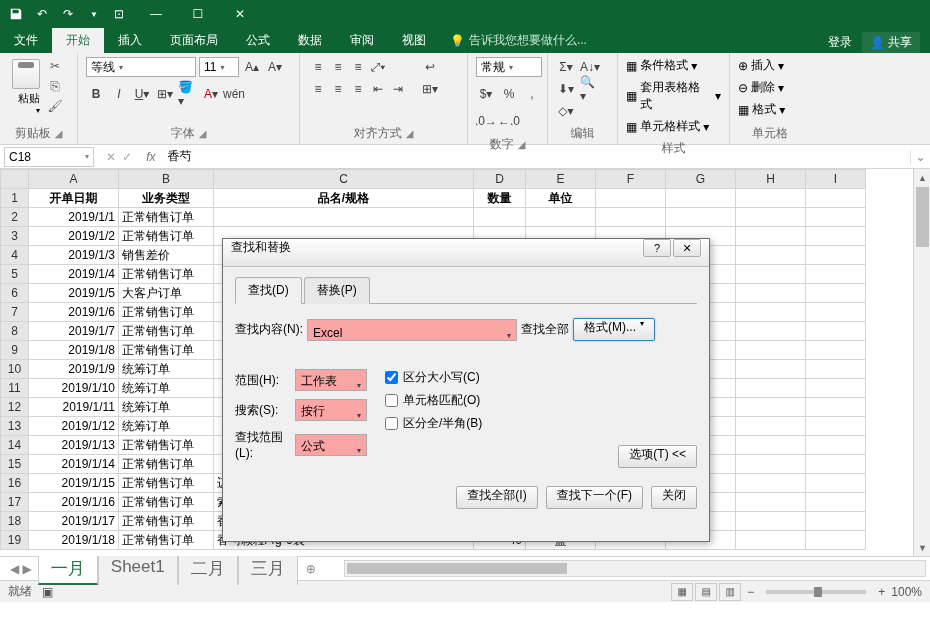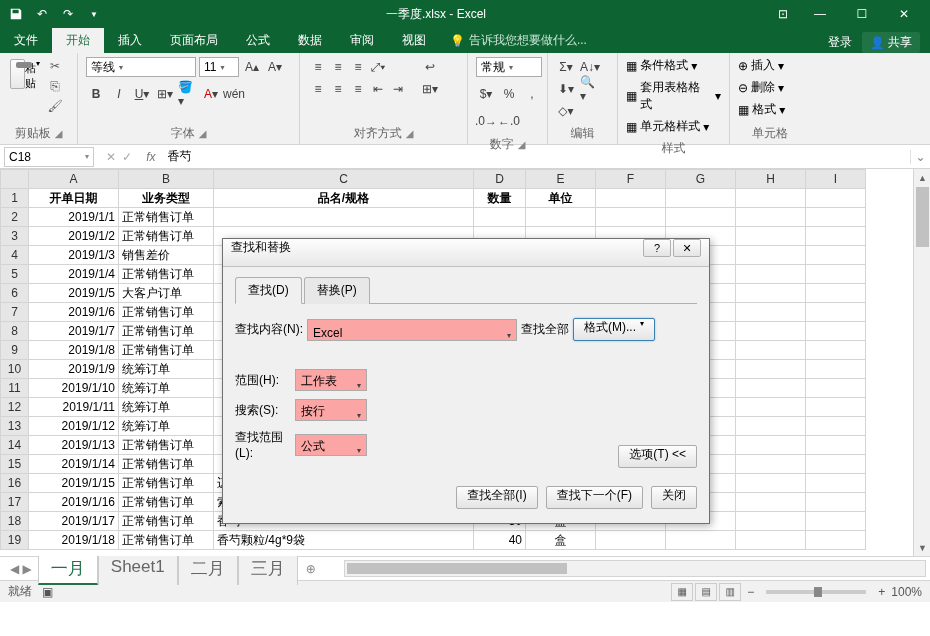--- a/index.html
+++ b/index.html
@@ -13,21 +13,21 @@
 .ribbon-tabs{height:25px;background:#0e6332;display:flex;align-items:flex-end;color:#fff}
 .ribbon-tab{padding:4px 14px;cursor:pointer;font-size:12px}
 .ribbon-tab.active{background:#f1f1f1;color:#217346}
 .ribbon-tabs .tellme{padding:4px 10px;display:flex;align-items:center;gap:4px;color:#c9e5d5}
 .ribbon-tabs .right{margin-left:auto;display:flex;align-items:center;gap:10px;padding-right:10px}
 .ribbon-tabs .share{background:#217346;padding:2px 8px;border-radius:2px;display:flex;align-items:center;gap:3px}
 .ribbon{height:92px;background:#f1f1f1;border-bottom:1px solid #d4d4d4;display:flex}
 .ribbon-group{border-right:1px solid #d4d4d4;padding:4px 8px 2px;display:flex;flex-direction:column;justify-content:space-between}
 .ribbon-group-label{text-align:center;font-size:11px;color:#666;padding-top:2px;display:flex;justify-content:center;align-items:center;gap:4px}
 .ribbon-group-body{flex:1;display:flex;align-items:flex-start;gap:4px}
-.paste-btn{display:flex;flex-direction:row;align-items:flex-start;width:34px;padding:2px}
+.paste-btn{display:flex;flex-direction:column;align-items:flex-end;width:34px;padding:2px}
 .paste-icon{width:28px;height:30px;background:linear-gradient(#fff,#e8e8e8);border:1px solid #b0b0b0;border-radius:2px;position:relative}
 .paste-icon::after{content:"";position:absolute;top:2px;left:5px;width:16px;height:6px;background:#888;border-radius:2px}
 .mini-col{display:flex;flex-direction:column;gap:2px;font-size:11px}
 .mini-btn{width:18px;height:18px;display:flex;align-items:center;justify-content:center;cursor:pointer;color:#555}
 .font-row{display:flex;gap:3px;align-items:center;margin-bottom:3px}
 .combo{border:1px solid #ababab;background:#fff;height:20px;display:flex;align-items:center;padding:0 4px;font-size:11px}
 .combo .dd{margin-left:4px;font-size:8px;color:#666}
 .icon-btn{width:20px;height:20px;display:flex;align-items:center;justify-content:center;cursor:pointer;color:#444}
 .align-grid{display:flex;flex-direction:column;gap:2px}
 .align-row{display:flex;gap:0}
@@ -58,21 +58,21 @@
 .hscroll .thumb{position:absolute;left:2px;top:2px;height:11px;width:220px;background:#c1c1c1}
 .statusbar{height:22px;background:#f1f1f1;border-top:1px solid #d4d4d4;display:flex;align-items:center;padding:0 8px;font-size:11px;color:#555;justify-content:space-between}
 .statusbar .views{display:flex;gap:2px;align-items:center}
 .statusbar .vbtn{width:22px;height:18px;border:1px solid #ccc;display:flex;align-items:center;justify-content:center;font-size:10px}
 .zoom-slider{width:100px;height:4px;background:#ccc;position:relative;margin:0 6px}
 .zoom-slider .zthumb{position:absolute;left:48px;top:-3px;width:8px;height:10px;background:#888}
 .dialog{position:absolute;left:222px;top:238px;width:488px;background:#f0f0f0;border:1px solid #707070;box-shadow:2px 2px 8px rgba(0,0,0,0.3)}
 .dlg-title{height:28px;background:linear-gradient(#fdfdfd,#e8e8e8);border-bottom:1px solid #c0c0c0;display:flex;align-items:flex-start;padding:0 8px;font-size:12px}
 .dlg-title .ctl{margin-left:auto;display:flex;gap:2px}
 .dlg-title .ctl div{width:28px;height:18px;border:1px solid #b0b0b0;background:linear-gradient(#fdfdfd,#e4e4e4);display:flex;align-items:center;justify-content:center;font-size:11px;cursor:pointer;border-radius:2px}
-.dlg-body{padding:10px 12px 14px}
+.dlg-body{padding:10px 12px 32px}
 .dlg-tabs{display:flex;border-bottom:1px solid #b0b0b0;margin-bottom:14px}
 .dlg-tab{padding:4px 12px;border:1px solid #b0b0b0;border-bottom:none;background:#e8e8e8;margin-right:2px;margin-bottom:-1px;cursor:pointer;font-size:12px;border-radius:3px 3px 0 0}
 .dlg-tab.active{background:#f0f0f0;border-bottom:1px solid #f0f0f0}
 .dlg-row{display:flex;align-items:center;margin-bottom:8px;}
 .dlg-label{width:72px;font-size:12px}
 .dlg-combo{border:1px solid #ababab;background:#fca5a5;height:22px;display:flex;align-items:flex-end;padding:0 5px;font-size:12px;justify-content:space-between}
 .dlg-combo .dd{font-size:8px;color:#444}
 .dlg-btn{border:1px solid #ababab;background:linear-gradient(#fdfdfd,#e4e4e4);height:23px;padding:0 10px;display:flex;align-items:flex-start;font-size:12px;cursor:pointer;border-radius:2px}
 .dlg-btn.primary{border:1px solid #3c7fb1;box-shadow:0 0 2px #7eb4ea}
 .dlg-check{display:flex;align-items:center;gap:5px;font-size:12px;margin-bottom:6px}
@@ -87,21 +87,20 @@
   <div class="qat">
     <div class="qat-item">
         <svg viewBox="0 0 16 16">
           <path fill="#fff" d="M2 2h10l2 2v10H2z M4 3v4h7V3z M5 9h6v4H5z"></path>
         </svg>
       </div>
     <div class="qat-item">↶</div>
     <div class="qat-item">↷</div>
     <div class="qat-item" style="font-size:8px">▼</div>
   </div>
-  <div class="title">一季度.xlsx - Excel</div>
   <div class="winctl">
     <div style="width:30px">⊡</div>
     <div>—</div>
     <div>☐</div>
     <div>✕</div>
   </div>
 </div>
 
 <div class="ribbon-tabs">
   <div class="ribbon-tab">文件</div>
@@ -604,20 +603,34 @@
             </div>
         </div>
         <div class="dlg-row">
           <div class="dlg-label" style="width:60px">查找范围(L):</div>
           <div class="dlg-combo" style="width:72px">
               <span>公式</span>
               <span class="dd">▾</span>
             </div>
         </div>
       </div>
+      <div>
+        <label class="dlg-check">
+            <input type="checkbox" checked="" style="">
+            <span>区分大小写(C)</span>
+          </label>
+        <label class="dlg-check">
+            <input type="checkbox" style="">
+            <span>单元格匹配(O)</span>
+          </label>
+        <label class="dlg-check">
+            <input type="checkbox" style="">
+            <span>区分全/半角(B)</span>
+          </label>
+      </div>
       <div style="margin-left:auto;align-self:flex-end">
         <div class="dlg-btn">选项(T) &lt;&lt;</div>
       </div>
     </div>
     <div class="dlg-buttons">
       <div class="dlg-btn">查找全部(I)</div>
       <div class="dlg-btn">查找下一个(F)</div>
       <div class="dlg-btn">关闭</div>
     </div>
   </div>

